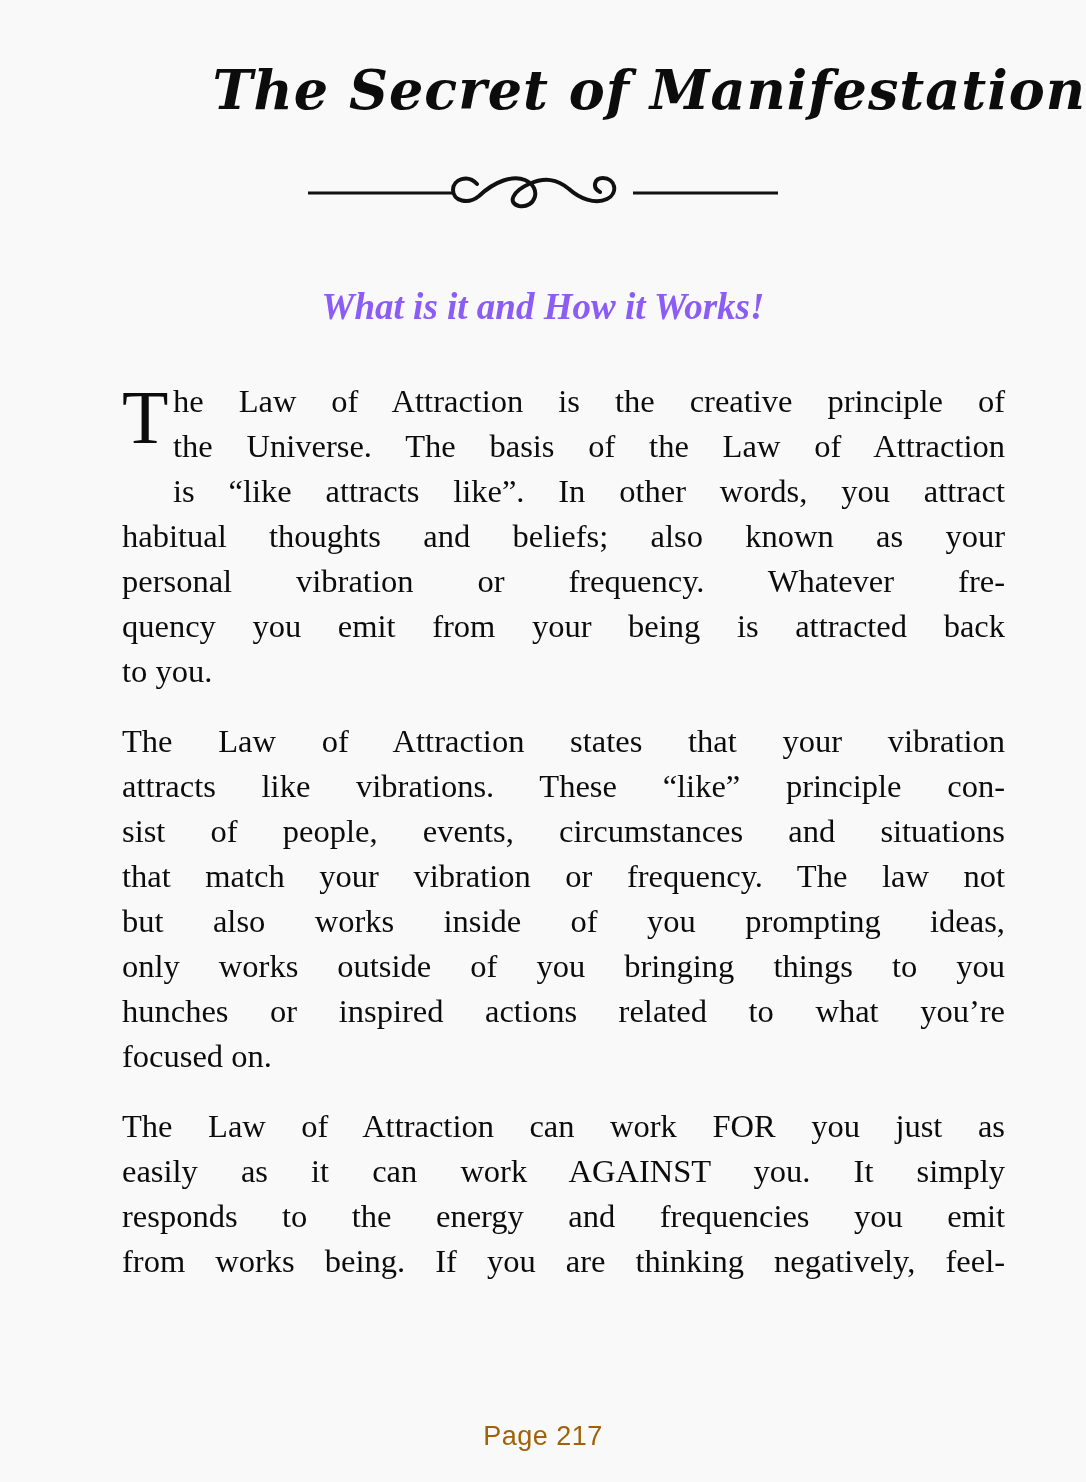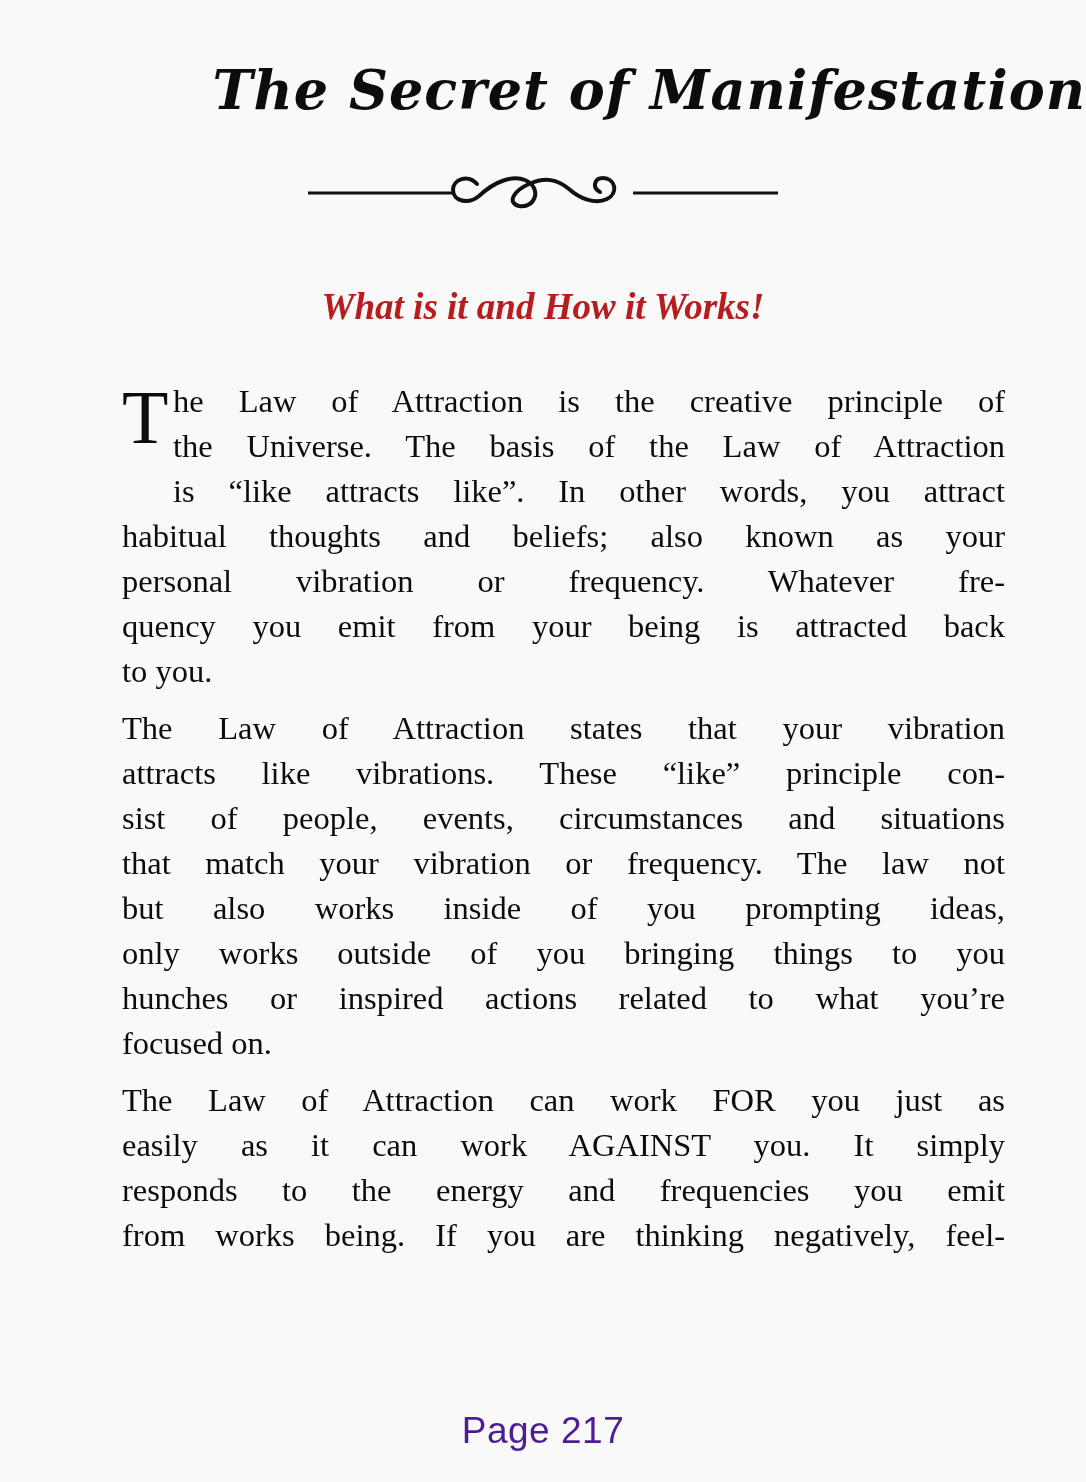--- a/index.html
+++ b/index.html
@@ -33,29 +33,29 @@
     height: 44px;
   }
   .section-heading {
     margin: 70px 0 0 0;
     text-align: center;
     font-family: "Liberation Serif", serif;
     font-style: italic;
     font-weight: bold;
     font-size: 37px;
     line-height: 1.2;
-    color: #b91c1c;
+    color: #8b5cf6;
   }
   .body-text {
     margin: 50px 81px 0 122px; 
     font-size: 32.5px;
     line-height: 45px;
   }
   .para { margin: 0; }
-  .para + .para { margin-top: 12px; }
+  .para + .para { margin-top: 25px; }
   .line {
     text-align: justify;
     text-align-last: justify;
     white-space: normal;
   }
   .line.last {
     text-align: right;
     text-align-last: left;
   }
   .dropcap {
@@ -70,22 +70,22 @@
     line-height: 1;
     margin-top: 0px;
   }
   .page-footer {
     position: absolute;
     left: 0;
     bottom: 30px;
     width: 100%;
     text-align: center;
     font-family: "Liberation Sans", sans-serif;
-    font-size: 37px;
-    color: #4c1d95;
+    font-size: 27px;
+    color: #a16207;
     letter-spacing: 0.5px;
   }
   .ink-line { stroke: #111; }
 </style>
 </head>
 <body>
 
 <div class="screen">
 
   <h1 class="chapter-title">The Secret of Manifestation</h1>

